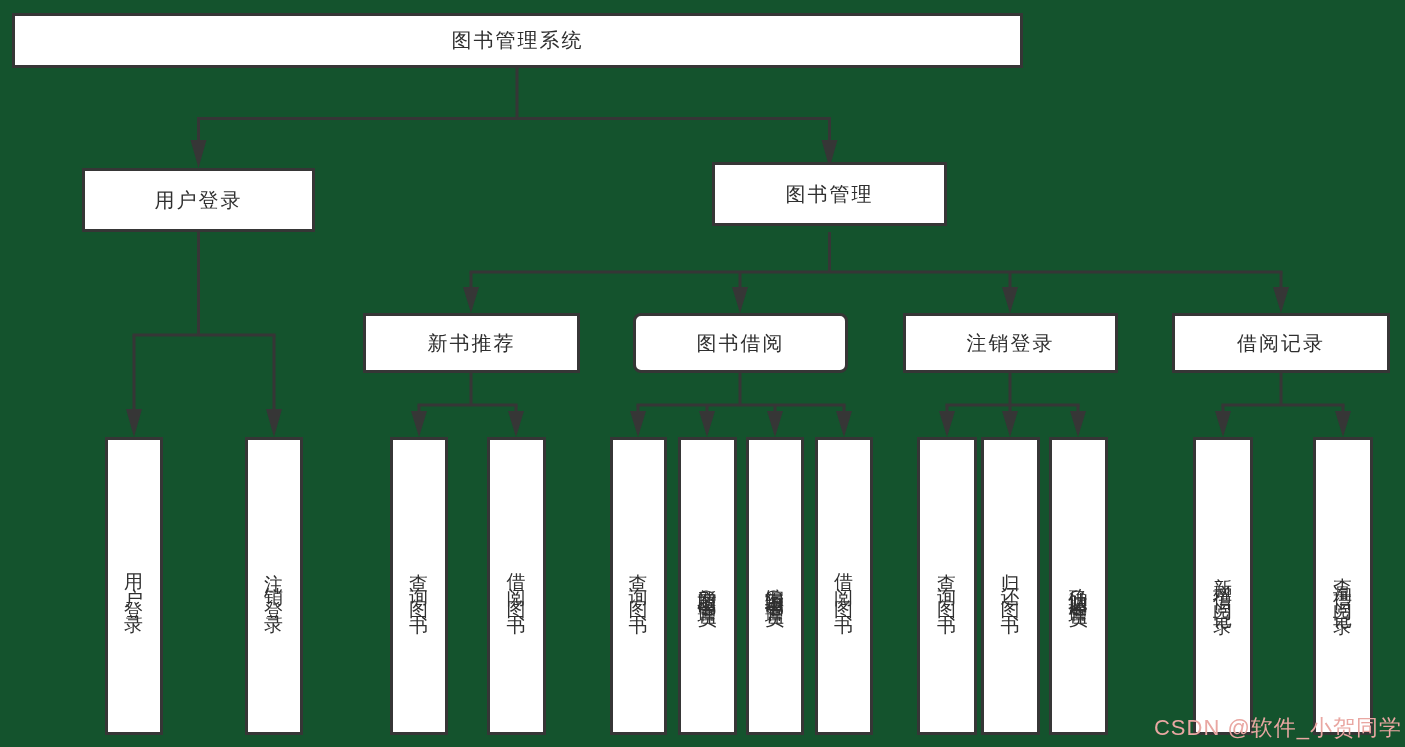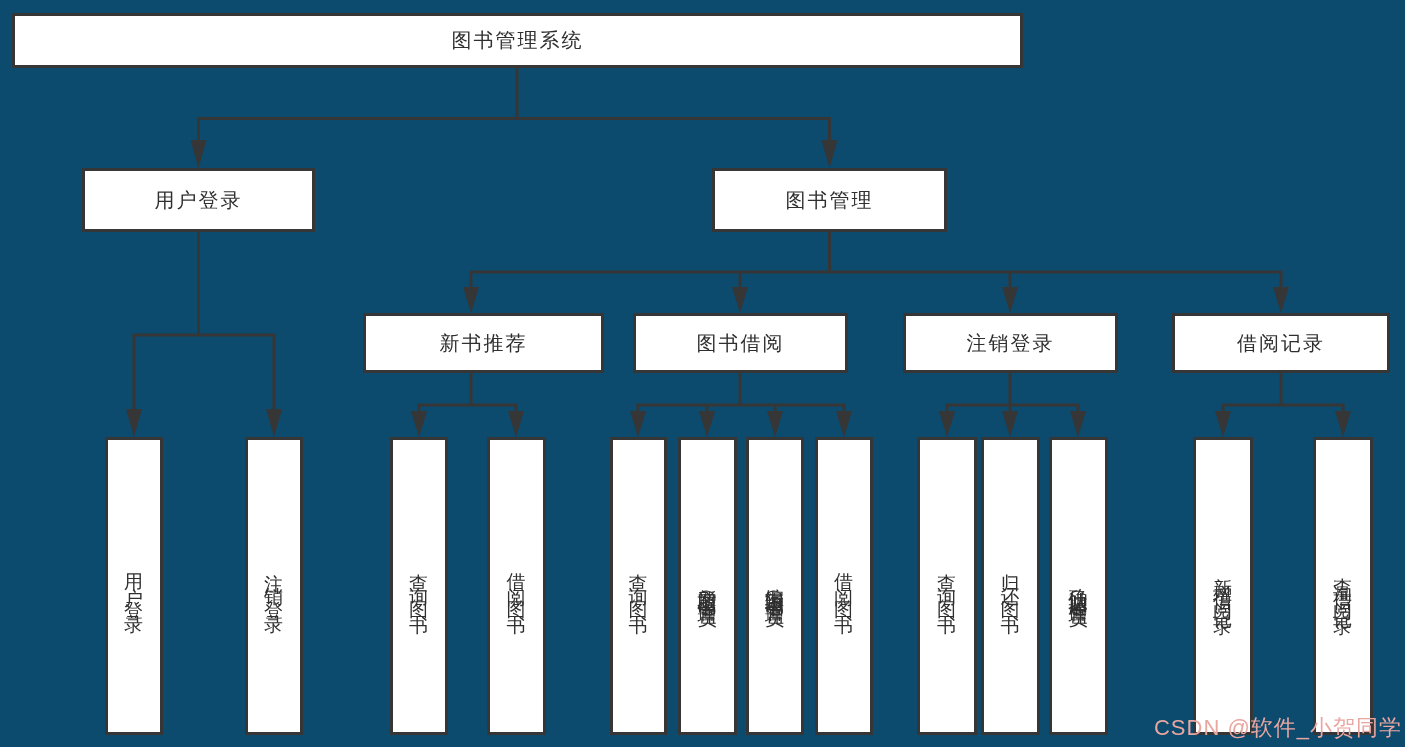--- a/index.html
+++ b/index.html
@@ -1,19 +1,19 @@
 <!DOCTYPE html>
 <html><head>
 <meta charset="utf-8">
 <style>
   html,body{margin:0;padding:0;background:#ffffff;}
   .stage{
     position:relative;
     width:1405px;height:747px;
-    background:#0c4a6e;
+    background:#14532d;
     font-family:"Liberation Sans",sans-serif;
     color:#2f2f2f;
     overflow:hidden;
   }
   .connectors{position:absolute;left:0;top:0;z-index:1;}
   .box{
     position:absolute;
     box-sizing:border-box;
     border:3px solid #363636;
     background:#ffffff;
@@ -120,24 +120,24 @@
       <path d="M1010,437 l-8,-26 h16 z"></path>
       <path d="M1078,437 l-8,-26 h16 z"></path>
       <path d="M1223,437 l-8,-26 h16 z"></path>
       <path d="M1343,437 l-8,-26 h16 z"></path>
     </g>
   </svg>
 
   <div class="box" style="left:12px;top:13px;width:1011px;height:55px;">图书管理系统</div>
 
   <div class="box" style="left:82px;top:168px;width:233px;height:64px;">用户登录</div>
-  <div class="box" style="left:712px;top:168px;width:235px;height:64px;">图书管理</div>
+  <div class="box" style="left:712px;top:162px;width:235px;height:64px;">图书管理</div>
 
-  <div class="box" style="left:363px;top:313px;width:241px;height:60px;">新书推荐</div>
-  <div class="box" style="left:633px;top:313px;width:215px;height:60px;">图书借阅</div>
+  <div class="box" style="left:363px;top:313px;width:217px;height:60px;">新书推荐</div>
+  <div class="box" style="left:633px;top:313px;width:215px;height:60px;border-radius:8px;">图书借阅</div>
   <div class="box" style="left:903px;top:313px;width:215px;height:60px;">注销登录</div>
   <div class="box" style="left:1172px;top:313px;width:218px;height:60px;">借阅记录</div>
 
   <div class="vbox ls-wide" style="left:105px;width:58px;">
     <span>用户登录</span>
   </div>
   <div class="vbox ls-wide" style="left:245px;width:58px;">
     <span>注销登录</span>
   </div>
 

